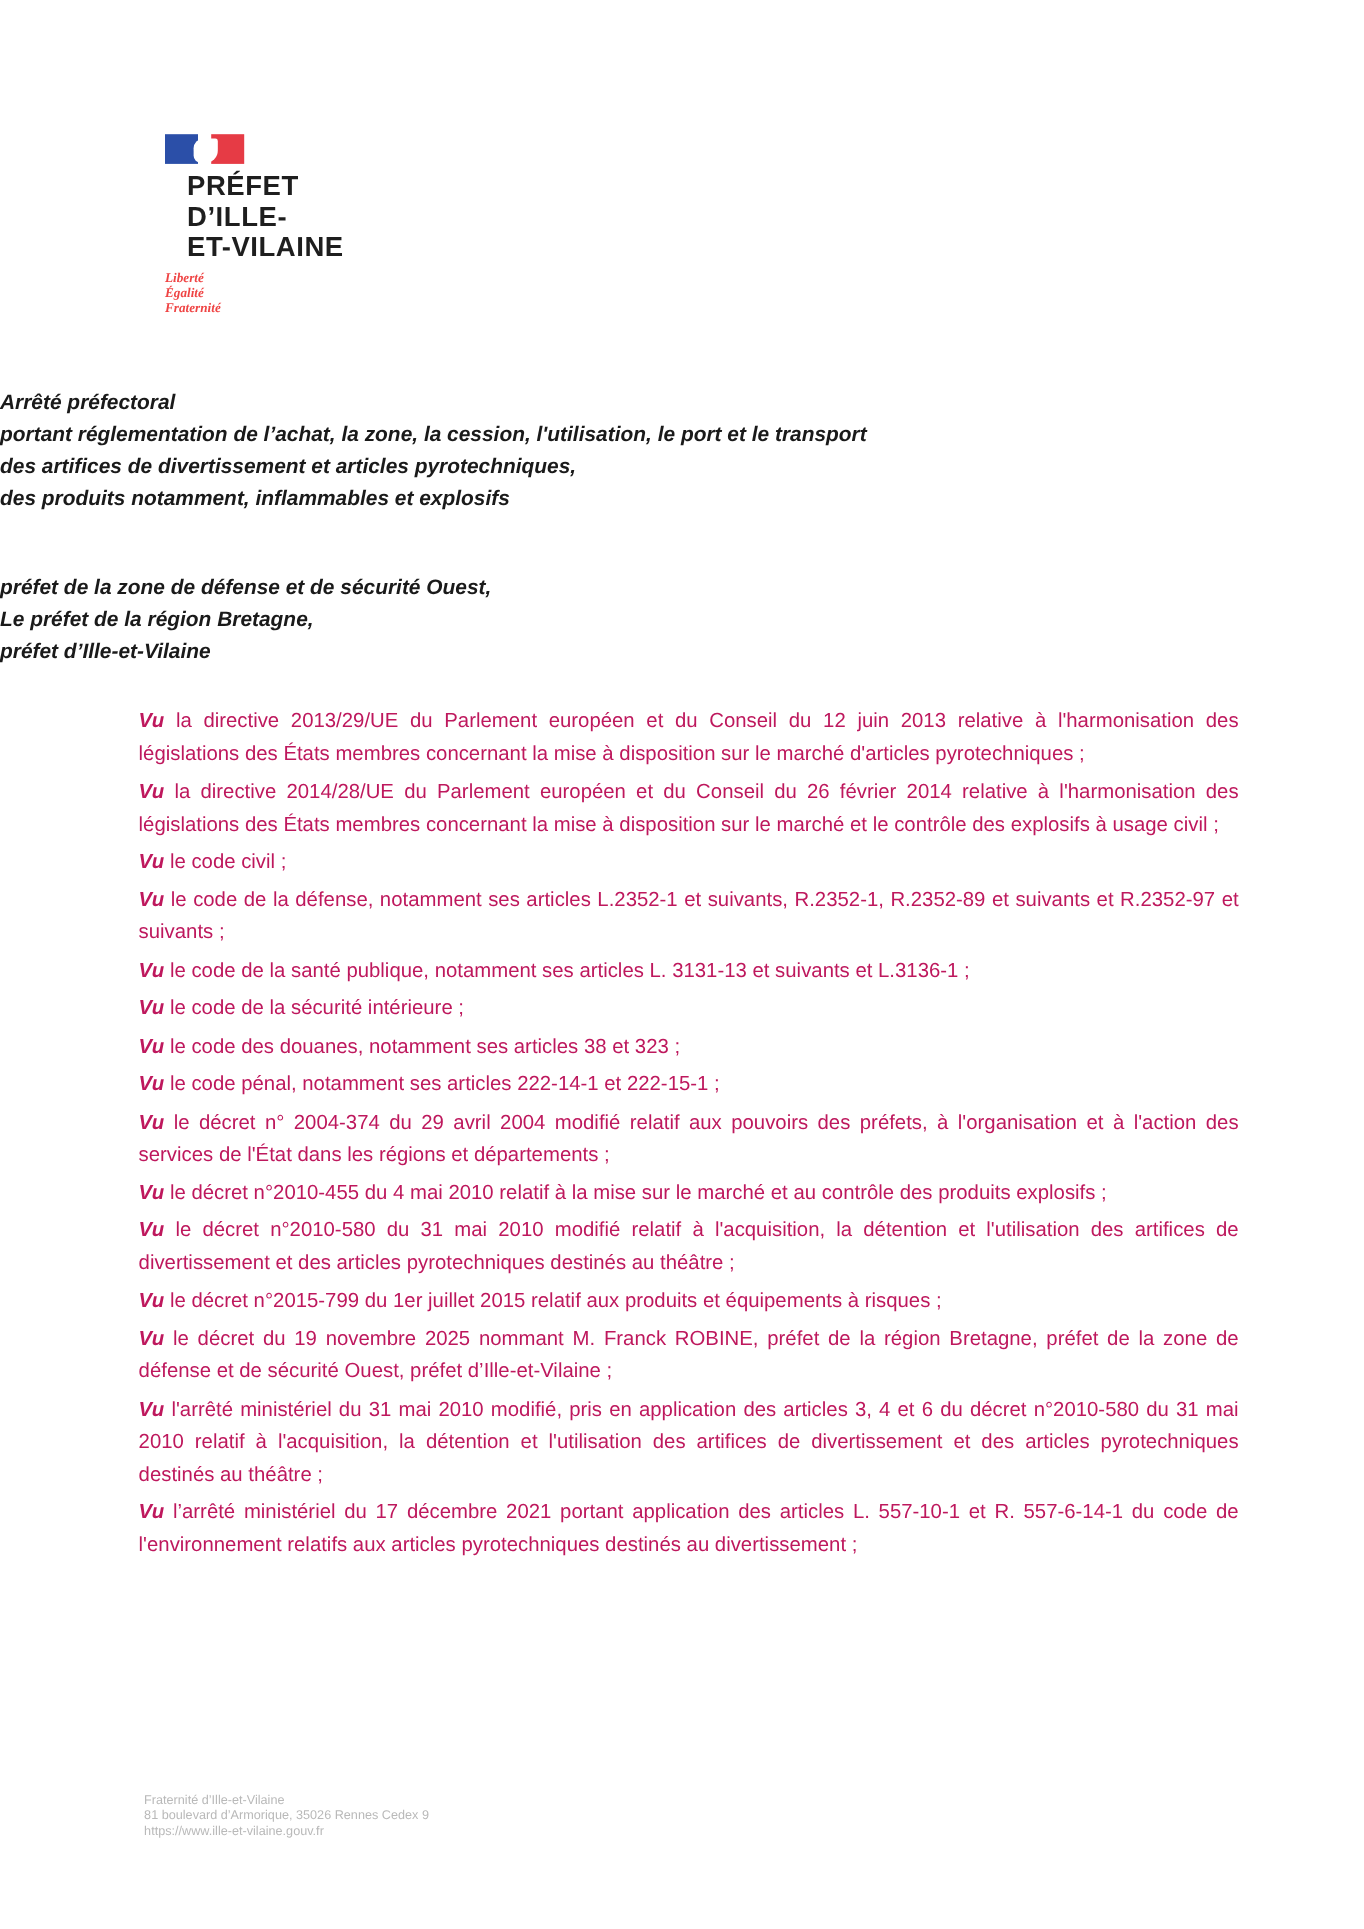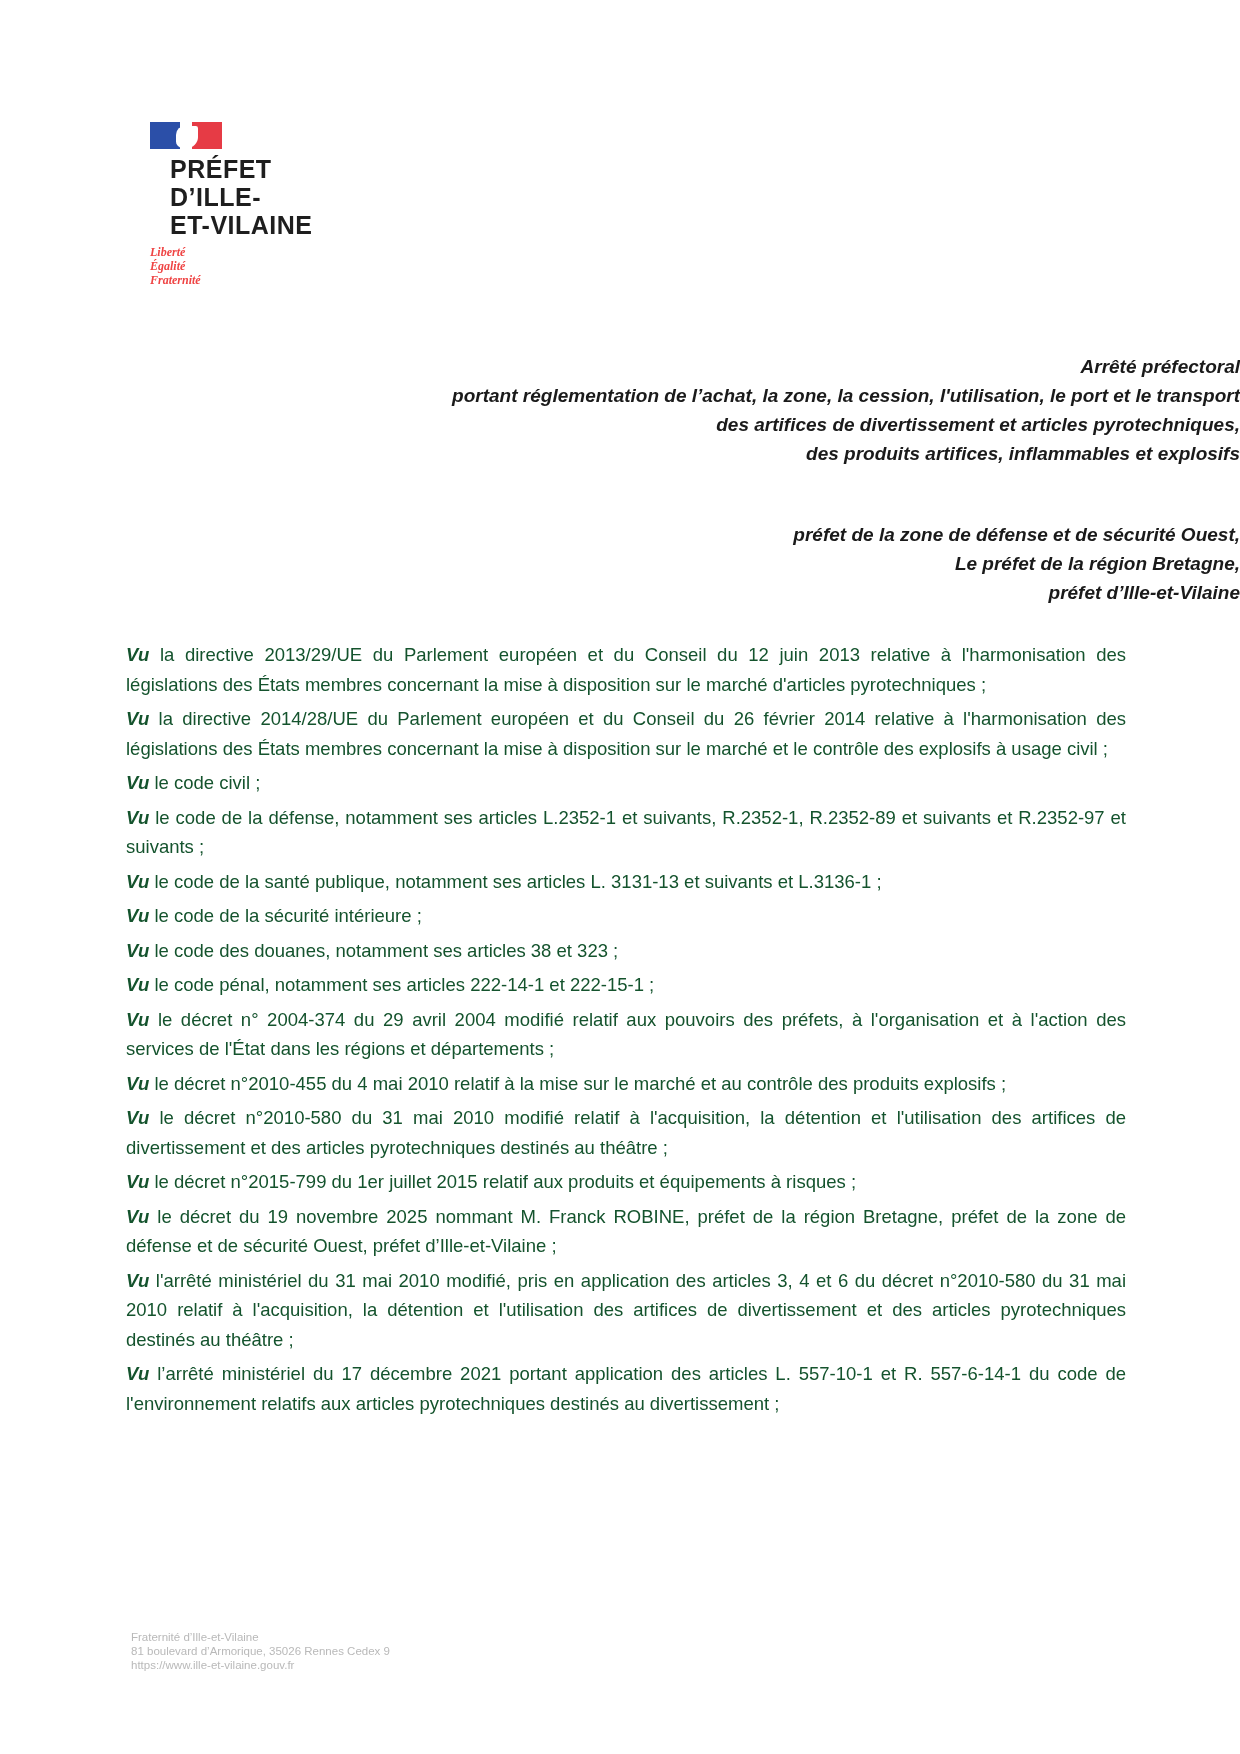--- a/index.html
+++ b/index.html
@@ -5,27 +5,27 @@
   html, body { margin: 0; padding: 0; background: #ffffff; }
   body { width: 1240px; height: 1754px; position: relative; overflow: hidden;
          font-family: "Liberation Sans", sans-serif; color: #1a1a1a; }
   .logo { position: absolute; left: 150px; top: 122px; }
   .flag { width: 72px; height: 27px; position: relative; margin-bottom: 6px; }
   .flag .blue { position: absolute; left: 0; top: 0; width: 30px; height: 27px; background: #2b4fa8; }
   .flag .red { position: absolute; left: 42px; top: 0; width: 30px; height: 27px; background: #e63b45; }
   .flag .mar { position: absolute; left: 26px; top: 4px; width: 22px; height: 22px; background: #ffffff; border-radius: 40% 10% 50% 30%; }
   .logo-title { font-family: "Liberation Sans", sans-serif; font-weight: bold; font-size: 25px; line-height: 28px; color: #1e1e1e; letter-spacing: 0.5px; margin-left: 20px; }
   .motto { font-family: "Liberation Serif", serif; font-style: italic; font-weight: bold; font-size: 12px; line-height: 14px; margin-top: 6px; color: #ef4444; }
-  .title-block { position: absolute; left: 0; width: 1240px; text-align: right;
+  .title-block { position: absolute; left: 0; width: 1240px; text-align: left;
                  font-family: "Liberation Sans", sans-serif; font-style: italic; font-weight: bold;
                  font-size: 19px; line-height: 29px; }
   .t1 { top: 352px; }
   .t2 { top: 520px; }
   .body-text { position: absolute; left: 126px; width: 1000px; top: 640px;
-               font-family: "Liberation Sans", sans-serif; font-size: 18.5px; line-height: 29.5px; color: #14532d; }
+               font-family: "Liberation Sans", sans-serif; font-size: 18.5px; line-height: 29.5px; color: #be185d; }
   .vu { margin: 0 0 5px 0; text-align: justify; }
   .vu b { font-style: italic; }
   .footer { position: absolute; left: 131px; top: 1630px; font-size: 11.5px; line-height: 14px; color: #b9b9b9; }
 </style>
 </head>
 <body>
 
 <div class="logo">
   <div class="flag">
     <div class="blue"></div>
@@ -41,21 +41,21 @@
     <div>Liberté</div>
     <div>Égalité</div>
     <div>Fraternité</div>
   </div>
 </div>
 
 <div class="title-block t1">
   <div>Arrêté préfectoral</div>
   <div>portant réglementation de l’achat, la zone, la cession, l'utilisation, le port et le transport</div>
   <div>des artifices de divertissement et articles pyrotechniques,</div>
-  <div>des produits artifices, inflammables et explosifs</div>
+  <div>des produits notamment, inflammables et explosifs</div>
 </div>
 
 <div class="title-block t2">
   <div>préfet de la zone de défense et de sécurité Ouest,</div>
   <div>Le préfet de la région Bretagne,</div>
   <div>préfet d’Ille-et-Vilaine</div>
 </div>
 
 <div class="body-text" id="visas">
     <p class="vu"><b>Vu</b> <span>la directive 2013/29/UE du Parlement européen et du Conseil du 12 juin 2013 relative à l'harmonisation des législations des États membres concernant la mise à disposition sur le marché d'articles pyrotechniques ;</span></p>

